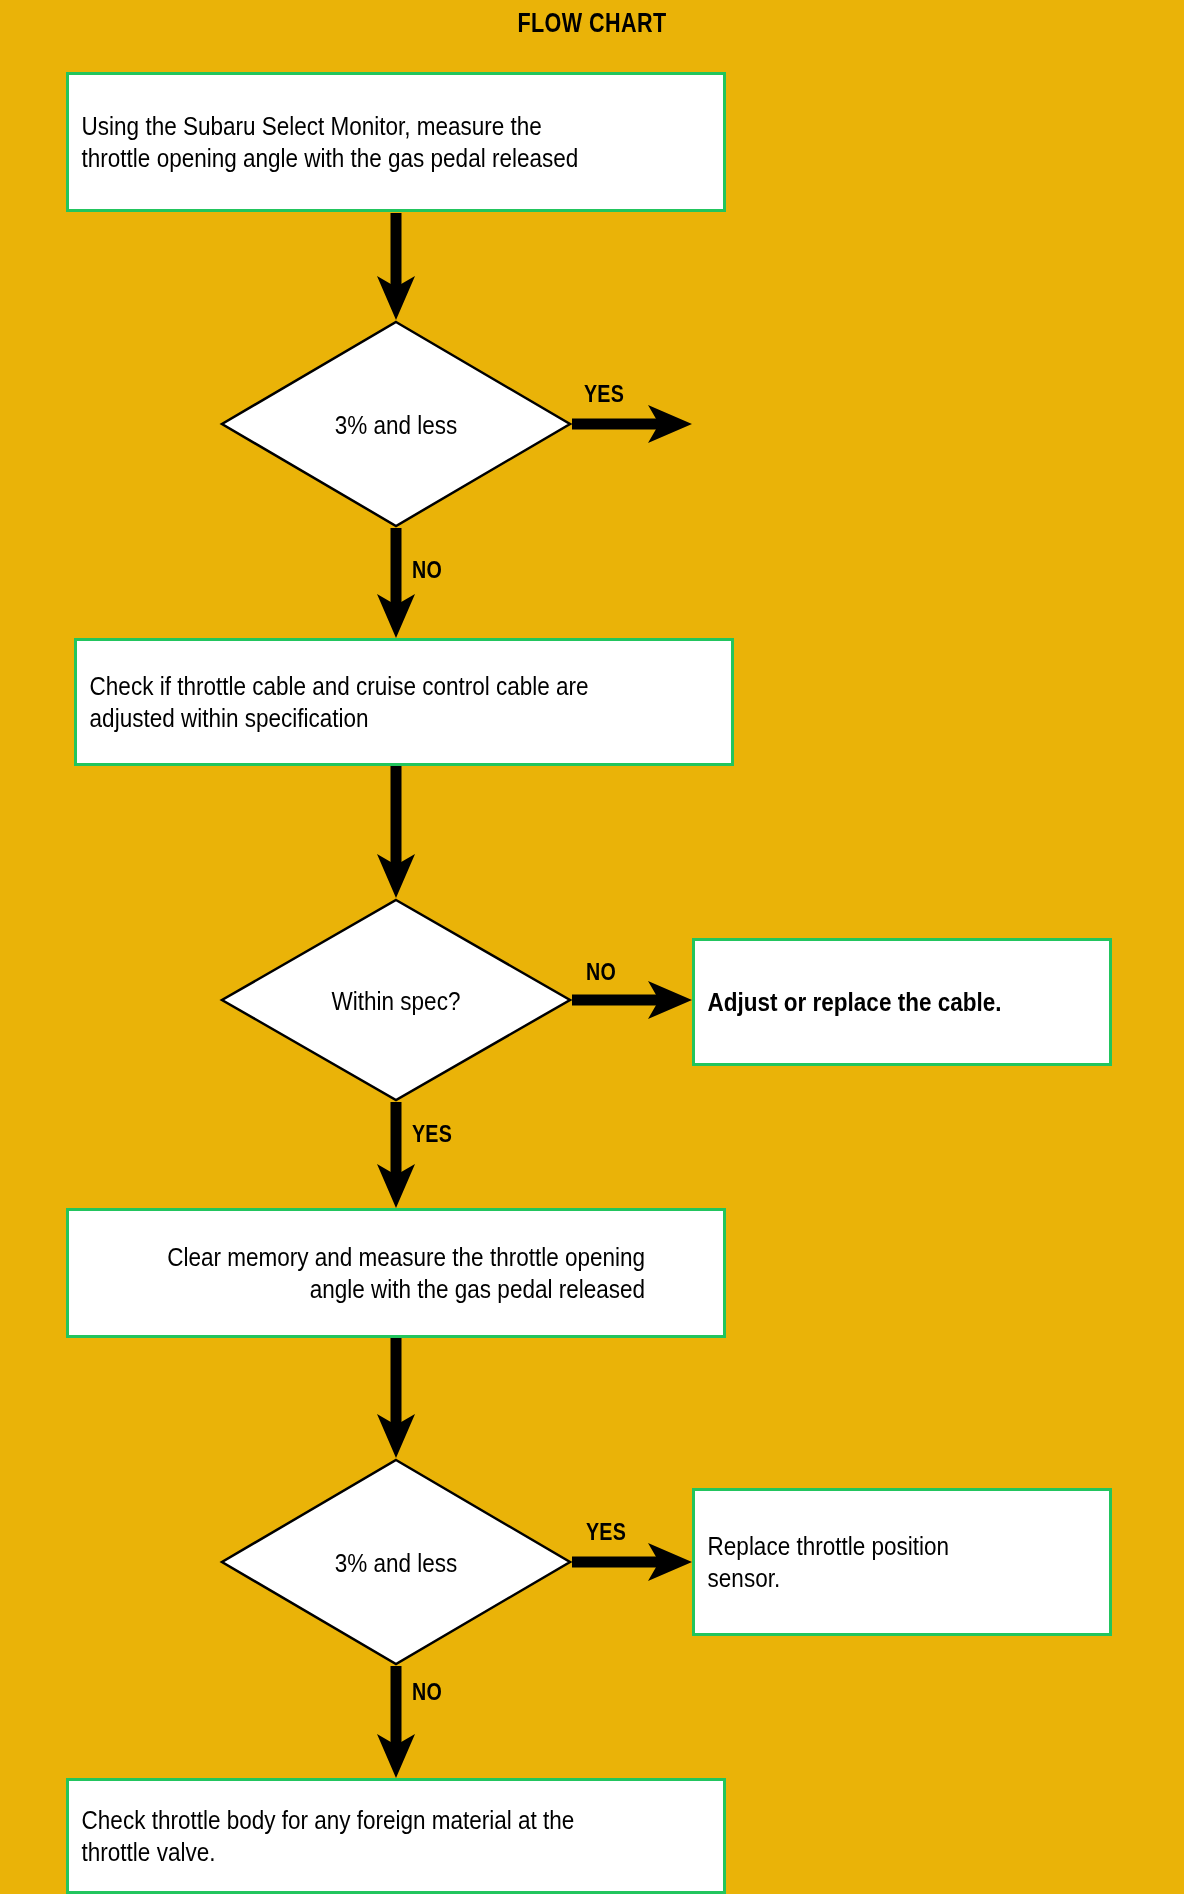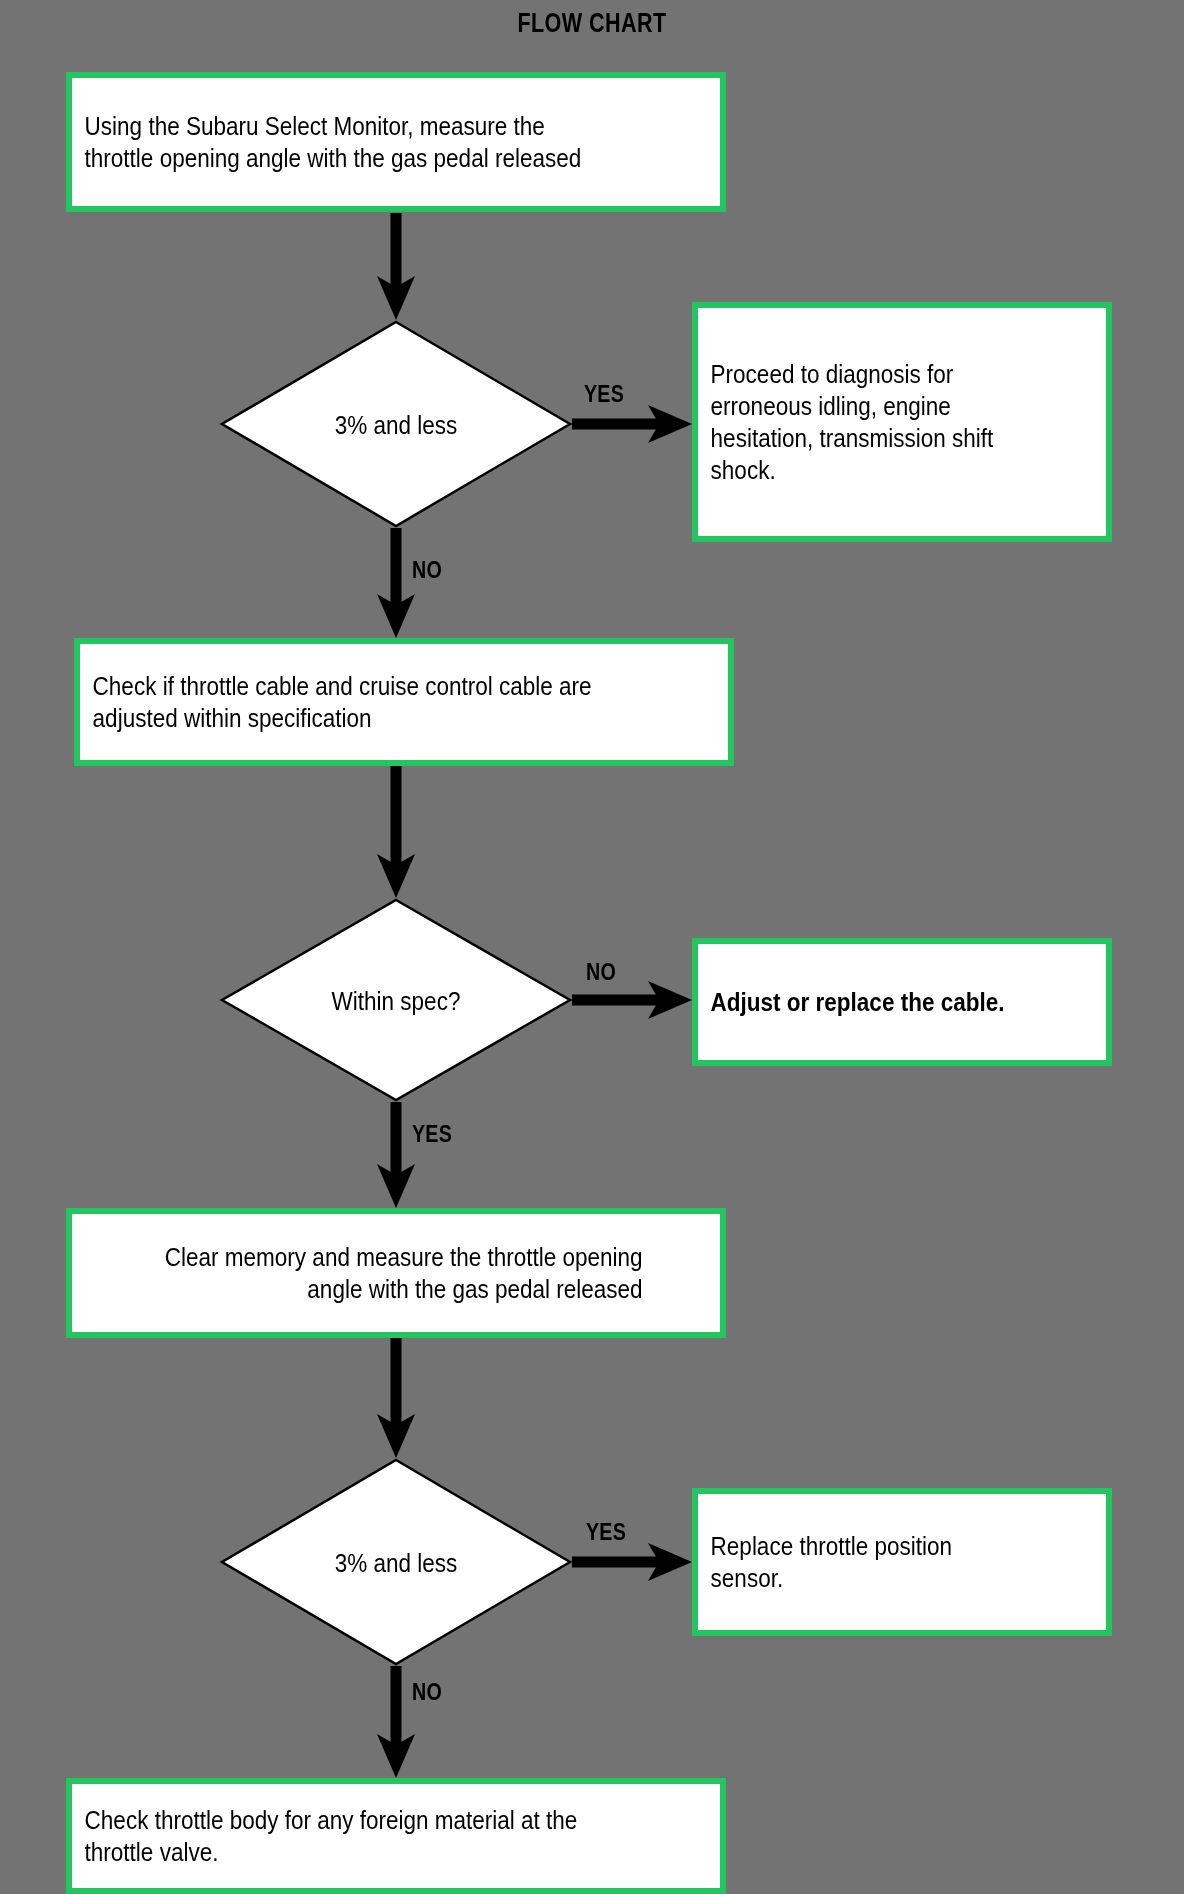--- a/index.html
+++ b/index.html
@@ -4,21 +4,21 @@
 <style>
   html, body {
     margin: 0;
     padding: 0;
     background: #ffffff;
   }
   #page {
     position: relative;
     width: 1184px;
     height: 1894px;
-    background: #737373;
+    background: #eab308;
     font-family: "Liberation Sans", "DejaVu Sans", sans-serif;
     overflow: hidden;
   }
   #flow-svg {
     position: absolute;
     left: 0;
     top: 0;
     width: 1184px;
     height: 1894px;
   }
@@ -31,21 +31,21 @@
     font-size: 27px;
     font-weight: bold;
     letter-spacing: 0.5px;
     color: #000000;
     transform: scaleX(0.80);
     transform-origin: center top;
   }
   .node-box {
     position: absolute;
     box-sizing: border-box;
-    border: 6px solid #22c55e;
+    border: 3px solid #22c55e;
     background: #ffffff;
     display: flex;
     align-items: center;
   }
   .node-text {
     display: block;
     width: 100%;
     padding: 0 14px;
     font-size: 25px;
     line-height: 1.28;
@@ -133,26 +133,20 @@
       <line x1="396" y1="1666" x2="396" y2="1748" stroke="#000000" stroke-width="11"></line>
       <polygon points="396,1778 377,1734 396,1745 415,1734" fill="#000000"></polygon>
     </g>
   </svg>
 
   <div class="node-box" style="left:66px; top:72px; width:660px; height:140px;">
     <span class="node-text">Using the Subaru Select Monitor, measure the
 throttle opening angle with the gas pedal released</span>
   </div>
 
-  <div class="node-box" style="left:692px; top:302px; width:420px; height:240px;">
-    <span class="node-text">Proceed to diagnosis for
-erroneous idling,  engine
-hesitation,  transmission shift
-shock.</span>
-  </div>
 
   <div class="node-box" style="left:66px; top:638px; width:660px; height:128px;margin-left:8px;">
     <span class="node-text">Check if throttle cable and cruise control cable are
 adjusted within specification</span>
   </div>
 
   <div class="node-box" style="left:692px; top:938px; width:420px; height:128px;font-weight:bold;">
     <span class="node-text">Adjust or replace the cable.</span>
   </div>
 

